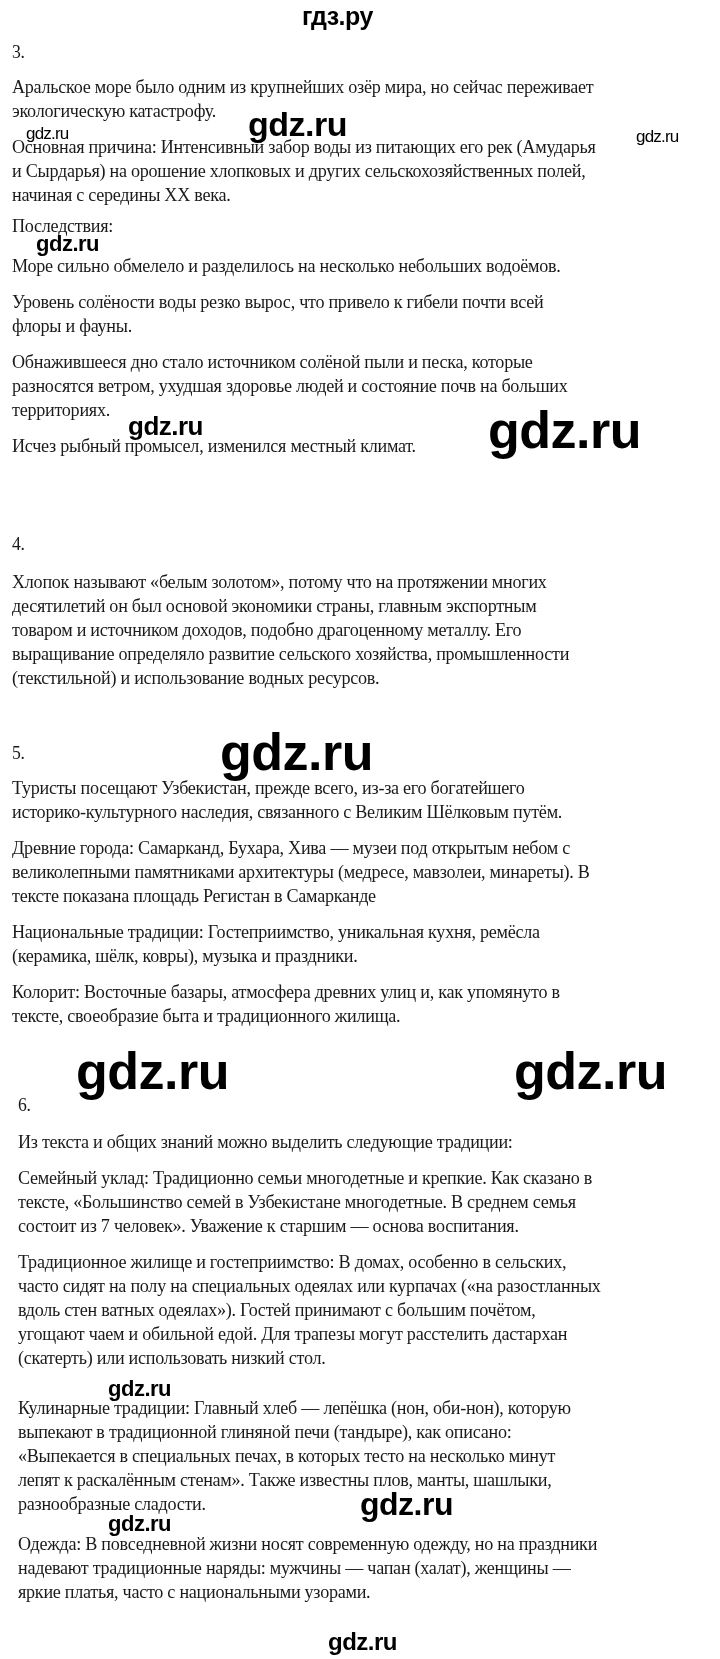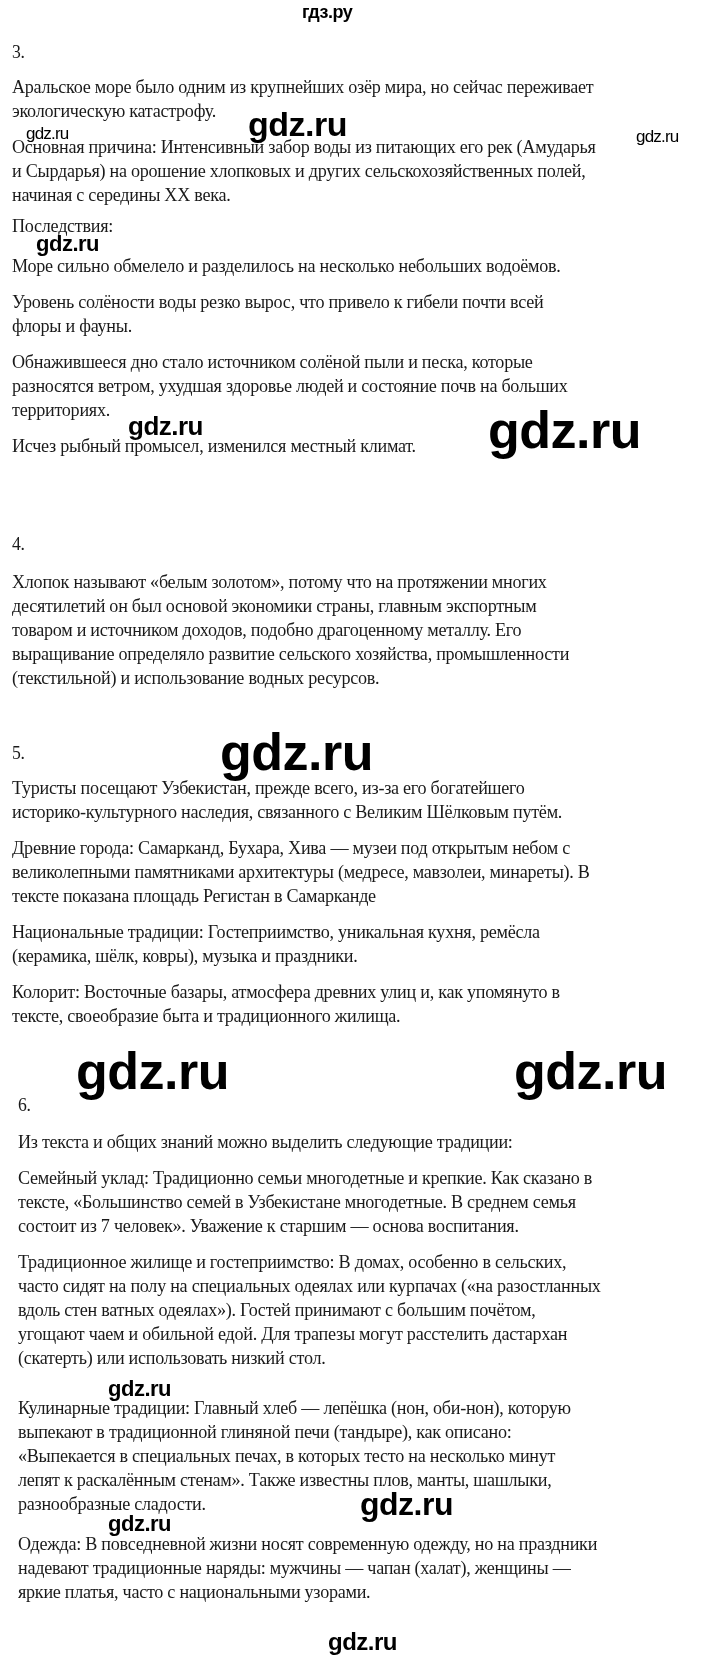--- a/index.html
+++ b/index.html
@@ -10,21 +10,21 @@
     font-family: "Liberation Serif", serif;
     font-size: 19.5px; color: #1a1a1a; white-space: nowrap;
     letter-spacing: -0.3px; line-height: 24px;
     transform-origin: left top; transform: scaleX(0.93);
   }
   .num { font-size: 19px; }
   .wm {
     position: absolute; font-family: "Liberation Sans", sans-serif;
     font-weight: bold; color: #000; white-space: nowrap; letter-spacing: -0.5px;
   }
-  .wm-top { font-size: 18px; top: 2px; left: 302px; }
+  .wm-top { font-size: 25px; top: 2px; left: 302px; }
   .wm-xl { font-size: 52px; line-height: 52px; }
   .wm-md { font-size: 26px; line-height: 26px; }
   .wm-sm { font-size: 17px; font-weight: normal; line-height: 18px; letter-spacing: -0.8px; }
 </style>
 </head>
 <body>
 
 <div class="page">
 
   <div class="wm wm-top">гдз.ру</div>

